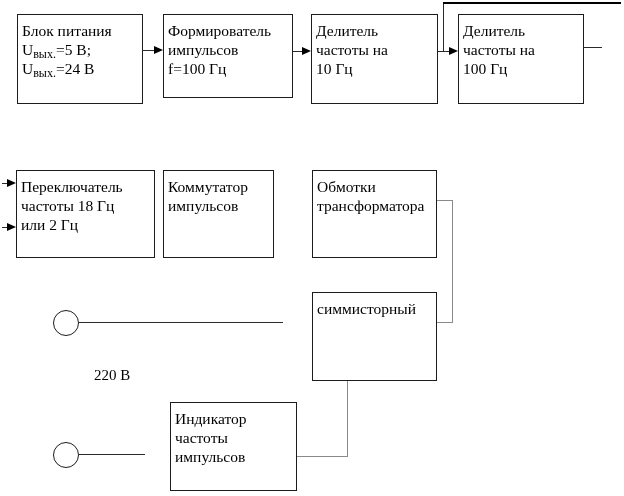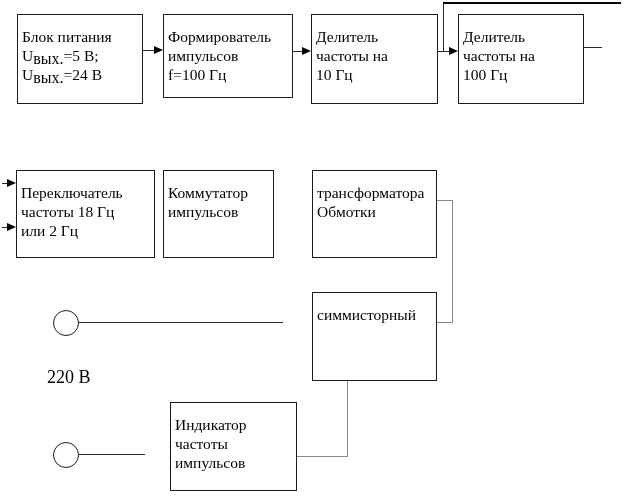--- a/index.html
+++ b/index.html
@@ -14,28 +14,28 @@
     background: #ffffff;
     font-family: "Liberation Serif", "DejaVu Serif", serif;
     color: #000000;
     overflow: hidden;
   }
   .block {
     position: absolute;
     box-sizing: border-box;
     border: 1px solid #1c1c1c;
     background: #ffffff;
-    padding: 12px 3px 0 4px;
+    padding: 6px 3px 0 4px;
     font-size: 15.5px;
     line-height: 19px;
     white-space: nowrap;
   }
   .ln { height: 19px; }
   .sub {
-    font-size: 16px;
+    font-size: 12px;
     vertical-align: -3px;
     font-family: Liberation Serif, serif;
   }
   .hline, .vline {
     position: absolute;
     background: #2a2a2a;
   }
   .hline { height: 1px; }
   .vline { width: 1px; }
   .gray { background: #8a8a8a; }
@@ -52,22 +52,23 @@
     position: absolute;
     box-sizing: border-box;
     width: 26px;
     height: 26px;
     border: 1px solid #1c1c1c;
     border-radius: 50%;
     background: #ffffff;
   }
   .freelabel {
     position: absolute;
-    font-size: 18px;
+    font-size: 15px;
     white-space: nowrap;
+    margin-left: 47px;
   }
 </style>
 </head>
 <body>
 
 <div class="canvas">
 
   <div class="block" style="left:17px; top:14px; width:126px; height:90px">
     <div class="ln">Блок питания</div>
     <div class="ln"><span>U</span><span class="sub">вых.</span><span>=5 В;</span></div>
@@ -97,22 +98,22 @@
     <div class="ln">частоты 18 Гц</div>
     <div class="ln">или 2 Гц</div>
   </div>
 
   <div class="block" style="left:163px; top:170px; width:111px; height:88px">
     <div class="ln">Коммутатор</div>
     <div class="ln">импульсов</div>
   </div>
 
   <div class="block" style="left:312px; top:170px; width:125px; height:88px">
+    <div class="ln">Обмотки</div>
     <div class="ln">трансформатора</div>
-    <div class="ln">Обмотки</div>
   </div>
 
   <div class="block" style="left:312px; top:292px; width:125px; height:89px">
     <div class="ln">симмисторный</div>
   </div>
 
   <div class="block" style="left:170px; top:402px; width:127px; height:89px">
     <div class="ln">Индикатор</div>
     <div class="ln">частоты</div>
     <div class="ln">импульсов</div>

